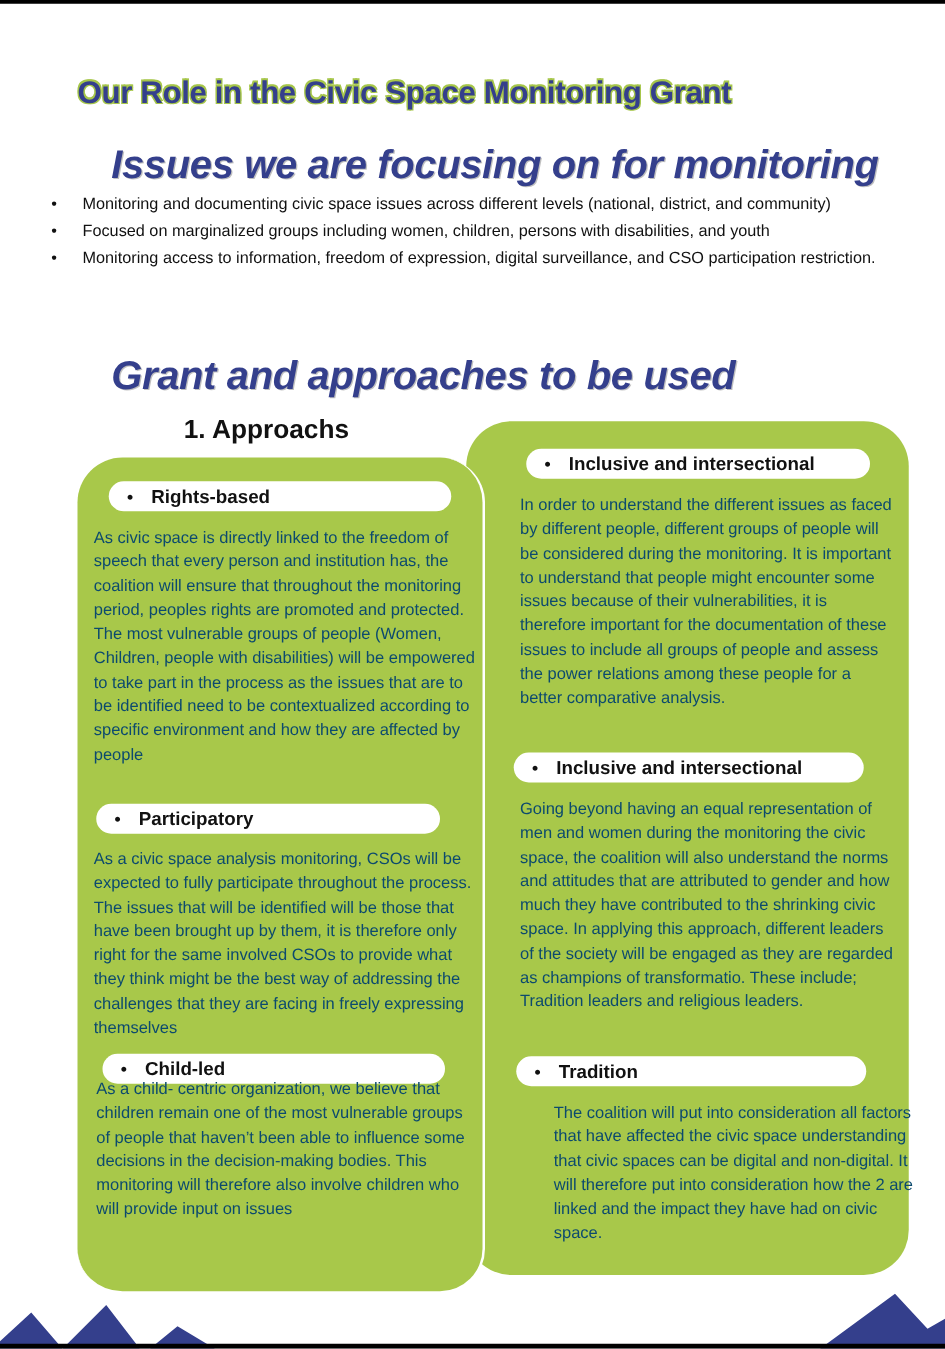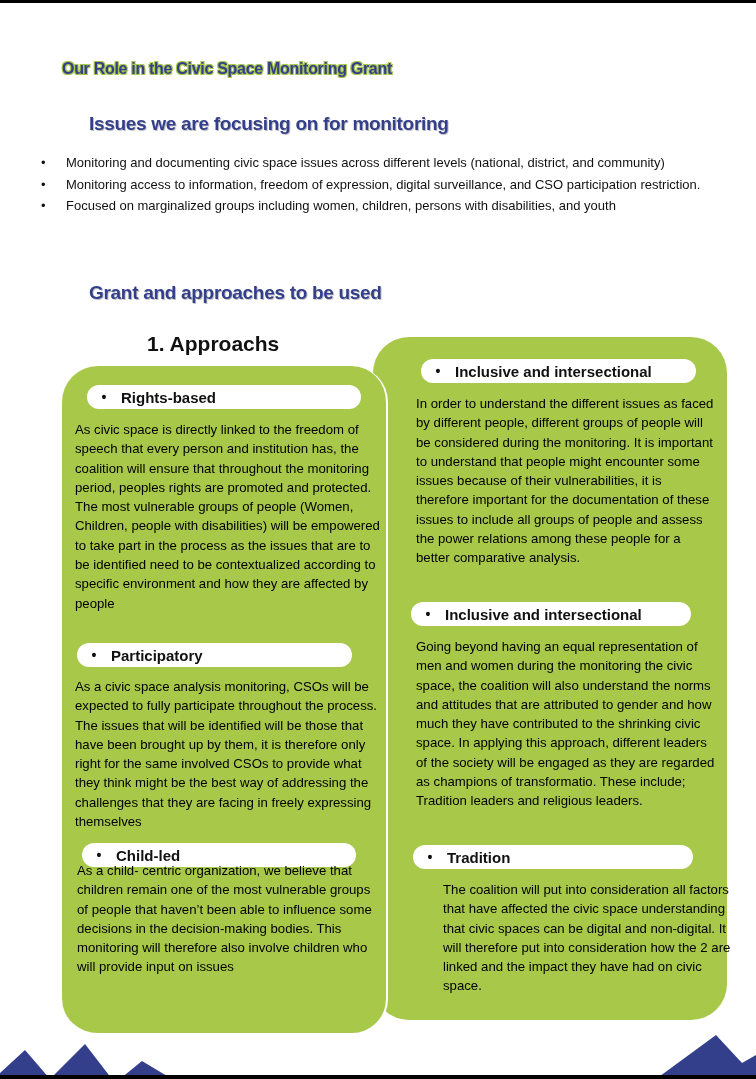--- a/index.html
+++ b/index.html
@@ -4,65 +4,66 @@
 <style>
   * { box-sizing: border-box; margin: 0; padding: 0; }
   html, body { width: 756px; height: 1079px; overflow: hidden; background: #ffffff; }
   body { position: relative; font-family: "Liberation Sans", sans-serif; color: #1a1a1a; }
 
   .top-bar { position: absolute; left: 0; top: 0; width: 756px; height: 3px; background: #000; }
   .bottom-bar { position: absolute; left: 0; bottom: 0; width: 756px; height: 4px; background: #000; z-index: 5; }
 
   .main-title {
     position: absolute; left: 62px; top: 60px; width: 660px;
-    font-family: "Liberation Sans", sans-serif; font-weight: bold; font-size: 16px;
+    font-family: "Liberation Sans", sans-serif; font-weight: bold; font-size: 25px;
     color: #343f8c; letter-spacing: -0.3px;
     text-shadow: -1px -1px 0 #a6c64a, 1px -1px 0 #a6c64a, -1px 1px 0 #a6c64a, 1px 1px 0 #a6c64a;
   }
   .h2 {
-    position: absolute; font-weight: bold; font-size: 19px; color: #343f8c; letter-spacing: -0.3px;
+    position: absolute; font-weight: bold; font-size: 32px; color: #343f8c; letter-spacing: -0.3px;
     text-shadow: 1px 1px 0 rgba(0,0,0,0.25);
+    font-style: italic;
   }
   .h2.issues { left: 89px; top: 113px; }
   .h2.tools { left: 89px; top: 282px; }
   .h3 { position: absolute; left: 147px; top: 332px; font-weight: bold; font-size: 21px; color: #111; }
 
   .bullets { position: absolute; left: 38px; top: 152px; width: 680px; list-style: none; font-size: 13px; line-height: 21.5px; color: #111; }
   .bullets li { position: relative; padding-left: 28px; }
   .bullets li::before { content: "•"; position: absolute; left: 3px; top: 0; }
 
   .card {
     position: absolute; background: #a8c84a; border-radius: 36px;
   }
   .card.right { left: 373px; top: 337px; width: 354px; height: 683px; z-index: 1; }
   .card.left { left: 62px; top: 366px; width: 326px; height: 669px; z-index: 2; border: 2px solid #ffffff; border-left: none; border-top: none; }
 
   .pill {
     position: absolute; background: #ffffff; border-radius: 13px; height: 24px;
     display: flex; align-items: center; font-weight: bold; font-size: 15px; color: #111;
   }
   .pill .dot { width: 34px; text-align: center; font-size: 14px; }
-  .para { position: absolute; font-size: 13.2px; line-height: 19.3px; color: #000000; }
+  .para { position: absolute; font-size: 13.2px; line-height: 19.3px; color: #0c4a6e; }
 
   .mountains { position: absolute; left: 0; bottom: 0; z-index: 3; }
   .mountains-right { position: absolute; right: 0; bottom: 0; z-index: 3; }
 </style>
 </head>
 <body>
 
 <div class="top-bar"></div>
 
 <h1 class="main-title">Our Role in the Civic Space Monitoring Grant</h1>
 
 <h2 class="h2 issues">Issues we are focusing on for monitoring</h2>
 
 <ul class="bullets">
   <li>Monitoring and documenting civic space issues across different levels (national, district, and community)</li>
+  <li>Focused on marginalized groups including women, children, persons with disabilities, and youth</li>
   <li>Monitoring access to information, freedom of expression, digital surveillance, and CSO participation restriction.</li>
-  <li>Focused on marginalized groups including women, children, persons with disabilities, and youth</li>
 </ul>
 
 <h2 class="h2 tools">Grant and approaches to be used</h2>
 <h3 class="h3">1. Approachs</h3>
 
 <div class="card right">
   <div class="pill" style="left:48px; top:22px; width:275px;">
     <span class="dot">•</span>
     <span>Inclusive and intersectional</span>
   </div>

